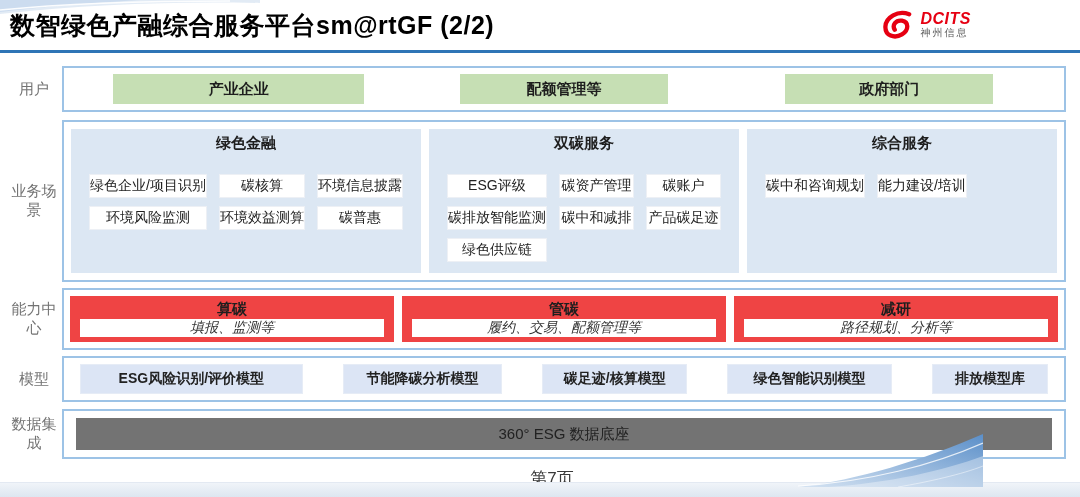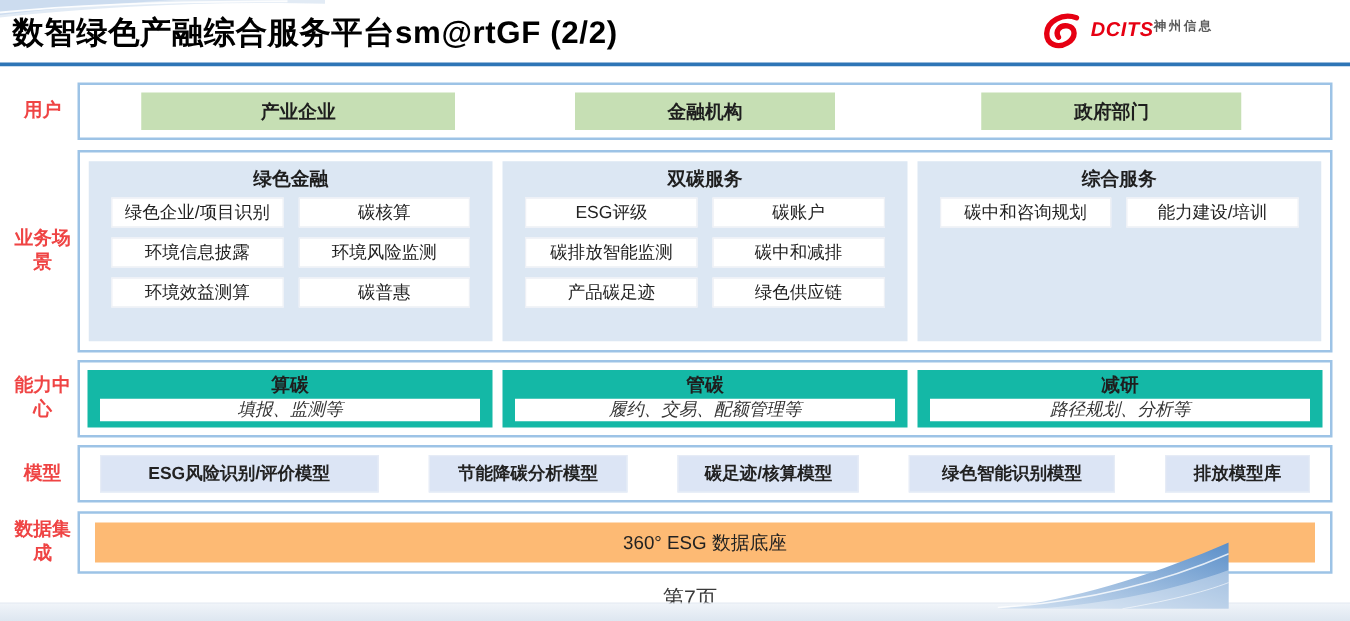--- a/index.html
+++ b/index.html
@@ -12,29 +12,29 @@
 
   
   .deco-top { position:absolute; left:0; top:0; }
   .title {
     position:absolute; left:10px; top:9px;
     font-size:25px; font-weight:700; color:#000; letter-spacing:.5px;
     white-space:nowrap;
   }
   .rule { position:absolute; left:0; top:50px; width:1080px; height:3px; background:#2e75b6; }
   .logo { position:absolute; right:12px; top:10px; display:flex; align-items:center; gap:3px; }
-  .logo-text { display:flex; flex-direction:row; line-height:1.05; }
+  .logo-text { display:flex; flex-direction:column; line-height:1.05; }
   .brand { color:#e60012; font-weight:700; font-style:italic; font-size:16px; letter-spacing:.5px; }
-  .brand-sub { color:#595959; font-size:10px; letter-spacing:2px;font-weight:bold; }
+  .brand-sub { color:#595959; font-size:10px; letter-spacing:2px; }
 
   
   .row-label {
     position:absolute; left:8px; width:52px;
     display:flex; align-items:center; justify-content:center;
-    text-align:center; font-weight:700; font-size:15px; color:#ef4444;
+    text-align:center; font-weight:400; font-size:15px; color:#737373;
     line-height:1.25; word-break:break-all;
   }
   #lbl-users      { top:66px;  height:46px; }
   #lbl-scenarios  { top:120px; height:162px; }
   #lbl-capability { top:288px; height:62px; }
   #lbl-models     { top:356px; height:46px; }
   #lbl-data       { top:409px; height:50px; }
 
   
   .row-box {
@@ -55,50 +55,50 @@
     display:flex; align-items:center; justify-content:center;
     font-size:15px; font-weight:700; color:#1e1e1e;
   }
   .user-cell:nth-child(1) .green-box { width:77%; }
   .user-cell:nth-child(2) .green-box { width:64%; }
   .user-cell:nth-child(3) .green-box { width:64%; }
 
   
   .scn-col { flex:1; background:#dce7f3; padding:5px 18px; display:flex; flex-direction:column; }
   .col-title { text-align:center; font-weight:700; font-size:15px; color:#1e1e1e; margin-bottom:5px; }
-  .col-grid { display:grid; grid-template-columns:1fr 1fr; gap:8px 12px; align-content:start; }
+  .col-grid { display:grid; grid-template-columns:1fr 1fr 1fr; gap:8px 12px; align-content:start;margin-top:16px; }
   .scn-item {
     background:#fff; height:24px; border:1px solid #edf0f5;
     display:flex; align-items:center; justify-content:center;
     font-size:14px; color:#222; white-space:nowrap;
   }
 
   
-  .cap-box { flex:1; background:#14b8a6; padding:3px 10px 5px; display:flex; flex-direction:column; }
+  .cap-box { flex:1; background:#ef4444; padding:3px 10px 5px; display:flex; flex-direction:column; }
   .cap-title { text-align:center; font-weight:700; font-size:15px; color:#1e1e1e; line-height:20px; }
   .cap-desc {
     background:#fff; height:24px; display:flex; align-items:center; justify-content:center;
     font-style:italic; font-size:14px; color:#333;
   }
 
   
   .model-box {
     background:#dce5f5; height:30px; border:1px solid #e6ecf6;
     display:flex; align-items:center; justify-content:center;
     font-size:14px; color:#222; white-space:nowrap;font-weight:bold;
   }
   .model-box:nth-child(1) { width:23%; }
   .model-box:nth-child(2) { width:16.5%; }
   .model-box:nth-child(3) { width:15%; }
   .model-box:nth-child(4) { width:17%; }
   .model-box:nth-child(5) { width:12%; }
 
   
   .data-box {
-    background:#fdba74; height:100%; width:100%;
+    background:#737373; height:100%; width:100%;
     display:flex; align-items:center; justify-content:center;
     font-size:15px; color:#222;
   }
 
   
   .footer {
     position:absolute; top:467px; left:12px; width:1080px;
     text-align:center; font-size:17px; color:#3a3a3a;
   }
   .bottom-band {
@@ -137,21 +137,21 @@
   <div class="row-label" id="lbl-scenarios">业务场景</div>
   <div class="row-label" id="lbl-capability">能力中心</div>
   <div class="row-label" id="lbl-models">模型</div>
   <div class="row-label" id="lbl-data">数据集成</div>
 
   <div class="row-box" id="row-users">
     <div class="user-cell">
       <div class="green-box">产业企业</div>
     </div>
     <div class="user-cell">
-      <div class="green-box">金融机构</div>
+      <div class="green-box">配额管理等</div>
     </div>
     <div class="user-cell">
       <div class="green-box">政府部门</div>
     </div>
   </div>
 
   <div class="row-box" id="row-scenarios">
     <div class="scn-col">
       <div class="col-title">绿色金融</div>
       <div class="col-grid">
@@ -160,20 +160,21 @@
         <div class="scn-item">环境信息披露</div>
         <div class="scn-item">环境风险监测</div>
         <div class="scn-item">环境效益测算</div>
         <div class="scn-item">碳普惠</div>
       </div>
     </div>
     <div class="scn-col">
       <div class="col-title">双碳服务</div>
       <div class="col-grid">
         <div class="scn-item">ESG评级</div>
+        <div class="scn-item">碳资产管理</div>
         <div class="scn-item">碳账户</div>
         <div class="scn-item">碳排放智能监测</div>
         <div class="scn-item">碳中和减排</div>
         <div class="scn-item">产品碳足迹</div>
         <div class="scn-item">绿色供应链</div>
       </div>
     </div>
     <div class="scn-col">
       <div class="col-title">综合服务</div>
       <div class="col-grid">

